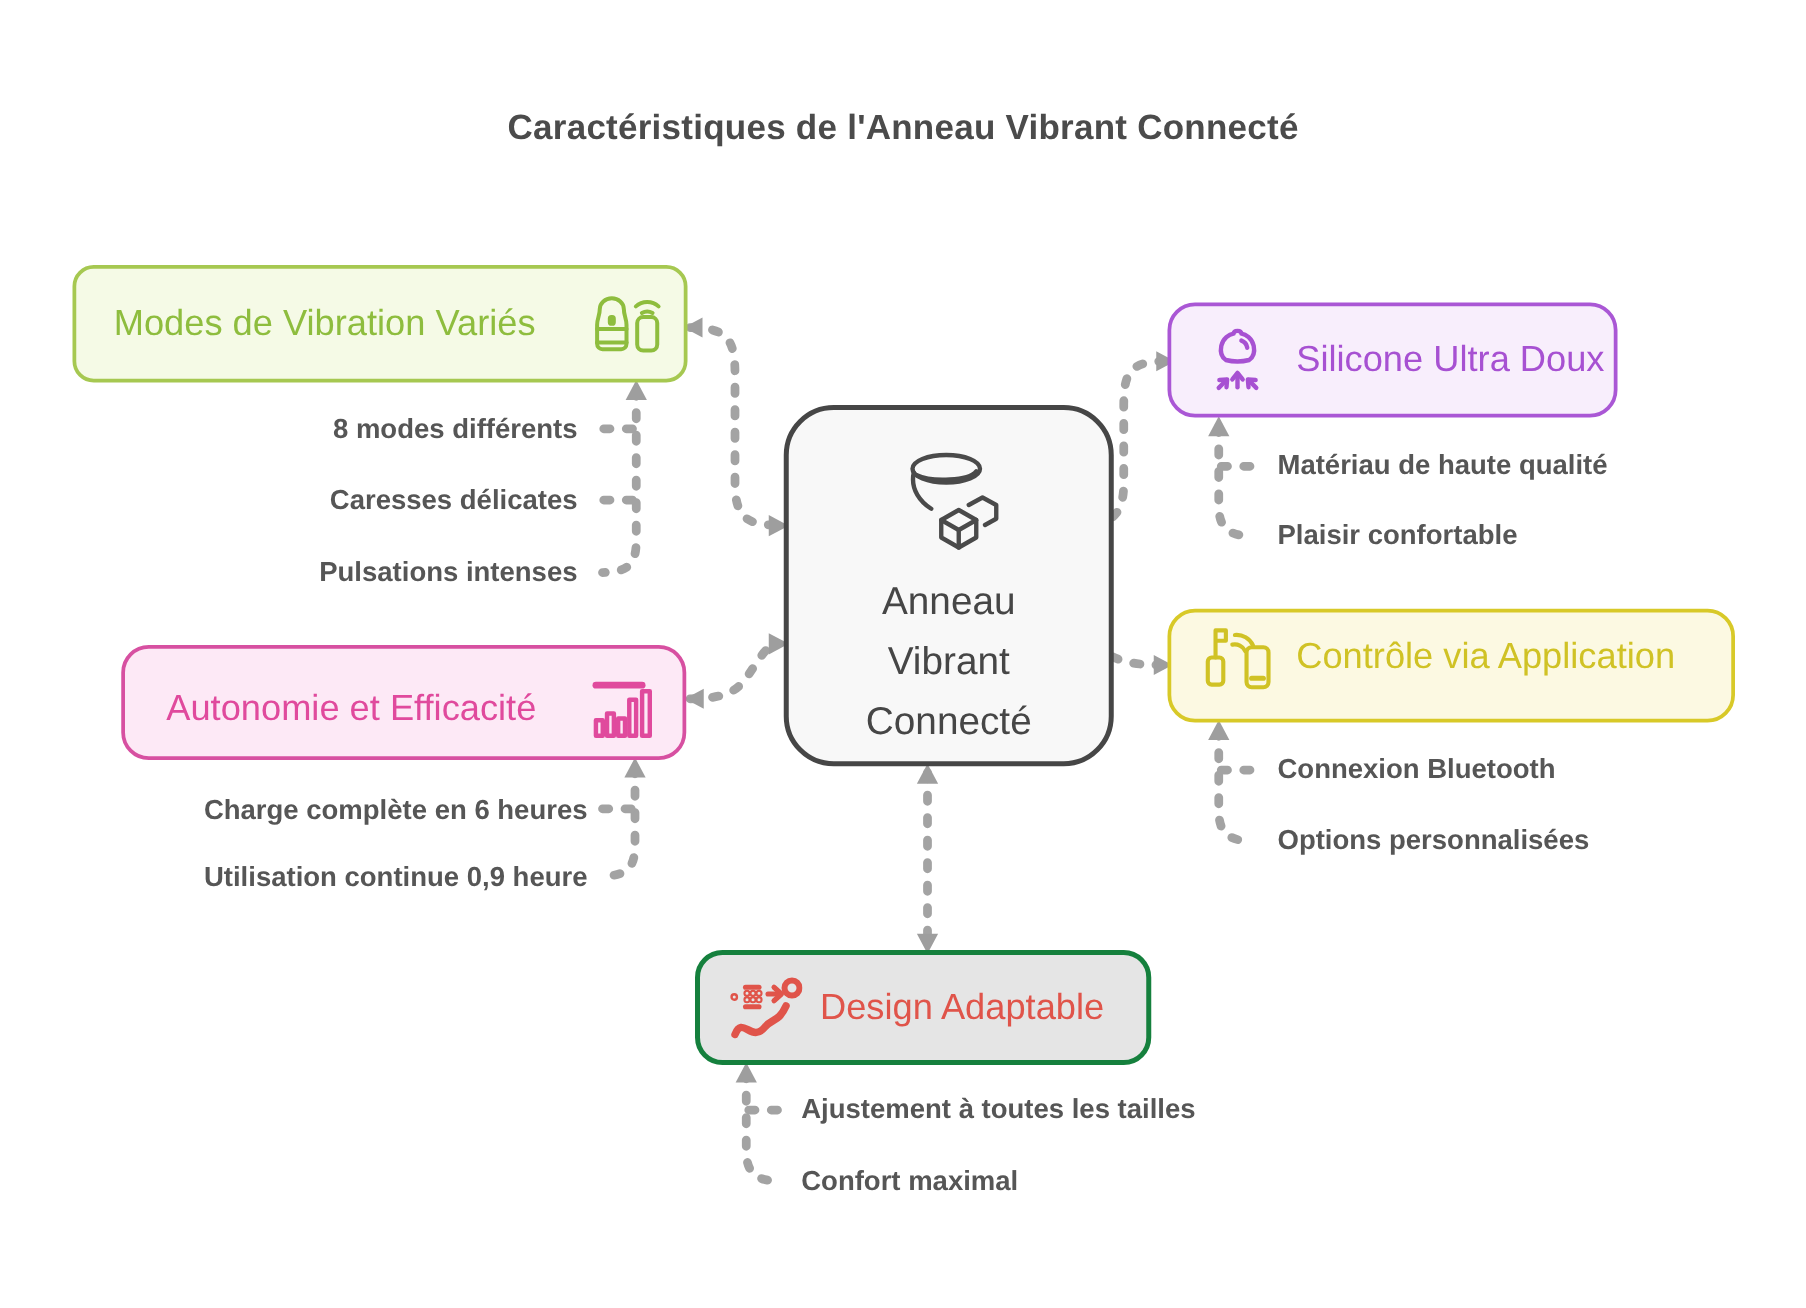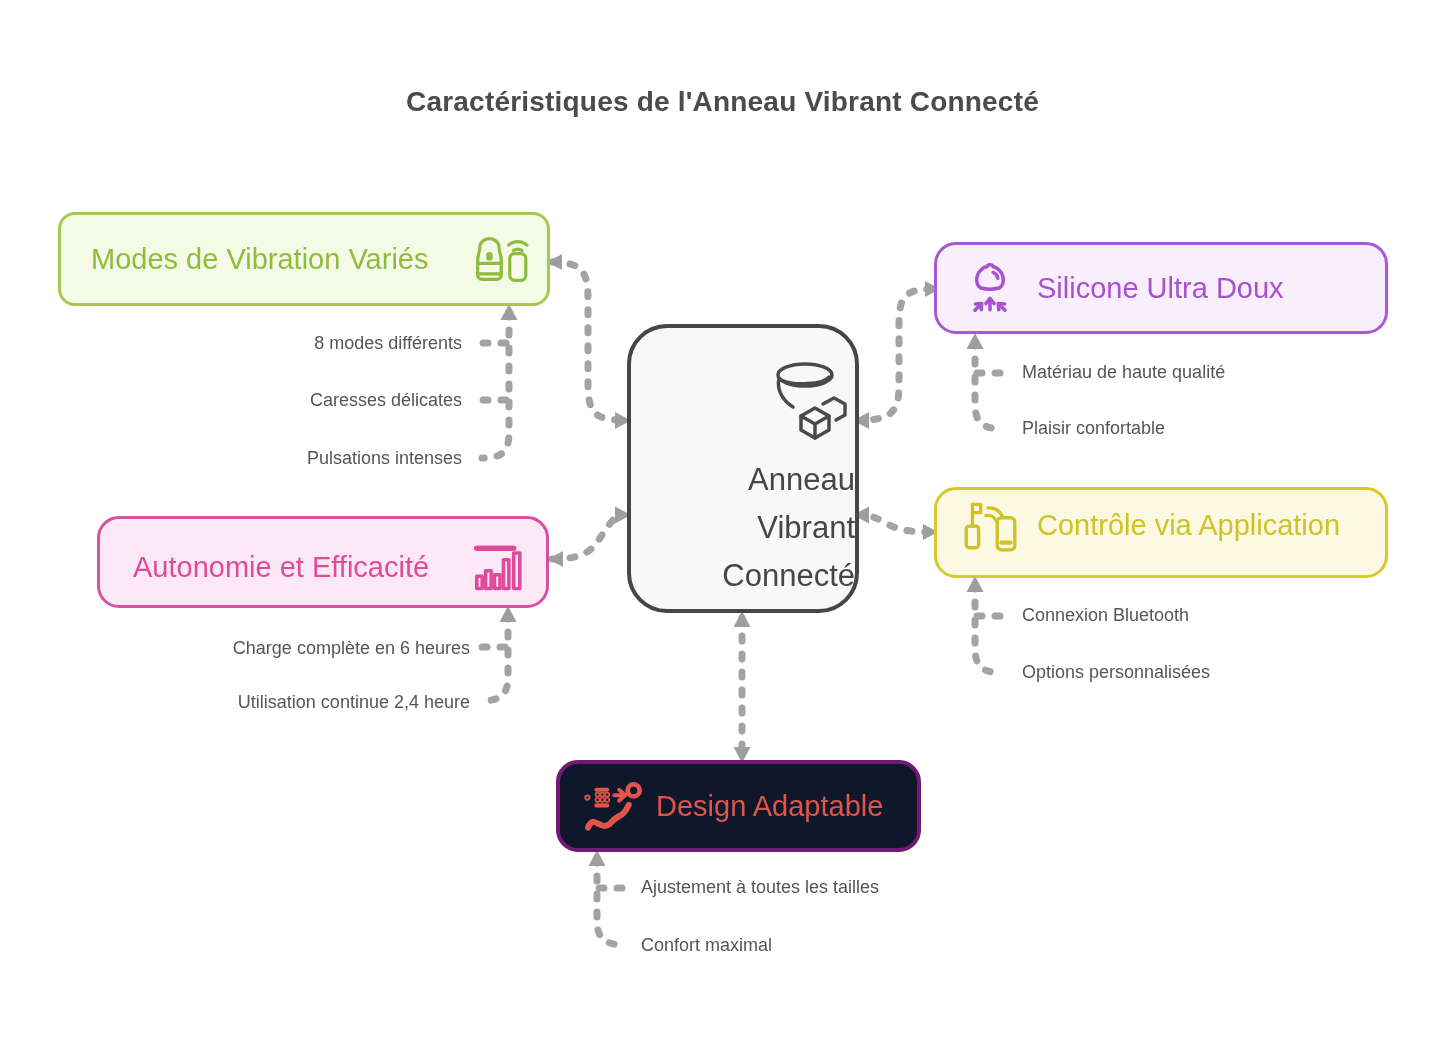--- a/index.html
+++ b/index.html
@@ -20,42 +20,42 @@
   .bicon{display:flex;align-items:center;justify-content:center;}
   
   .b-green{left:58px;top:212px;width:492px;height:94px;border-color:#a6c851;background:#f5fae6;padding:0 18px 0 30px;border-radius:17px;}
   .b-green .blabel{color:#8ebd3e;}
   .b-green .bicon{margin-left:auto;color:#8ebd3e;}
   
   .b-pink{left:97px;top:516px;width:452px;height:92px;border-color:#d750a1;background:#fde9f6;padding:11px 18px 0 33px;}
   .b-pink .blabel{color:#e04a9d;}
   .b-pink .bicon{margin-left:auto;color:#e04a9d;}
   
-  .b-purple{left:934px;top:242px;width:454px;height:92px;border-color:#aa57d5;background:#f8eefc;padding:0 18px 0 24px;}
+  .b-purple{left:934px;top:242px;width:360px;height:92px;border-color:#aa57d5;background:#f8eefc;padding:0 18px 0 24px;}
   .b-purple .blabel{color:#a751d2;margin-left:18px;}
   .b-purple .bicon{color:#a751d2;}
   
   .b-yellow{left:934px;top:487px;width:454px;height:91px;border-color:#d8c928;background:#fcf9e2;padding:0 18px 15px 22px;}
   .b-yellow .blabel{color:#d0c225;margin-left:16px;}
   .b-yellow .bicon{color:#d0c225;}
   
-  .b-red{left:556px;top:760px;width:365px;height:92px;border:4px solid #701a75;background:#0f172a;padding:0 18px 0 22px;}
+  .b-red{left:556px;top:760px;width:365px;height:92px;border:4px solid #15803d;background:#e5e5e5;padding:0 18px 0 22px;}
   .b-red .blabel{color:#e0544a;margin-left:14px;}
   .b-red .bicon{color:#e0544a;}
   
   .center-node{
-    position:absolute;left:627px;top:324px;width:232px;height:289px;box-sizing:border-box;
+    position:absolute;left:627px;top:324px;width:264px;height:289px;box-sizing:border-box;
     border:4.5px solid #464646;border-radius:40px;background:#f8f8f8;
-    display:flex;flex-direction:column;align-items:flex-end;padding-top:26px;
+    display:flex;flex-direction:column;align-items:center;padding-top:26px;
   }
   .center-node .cicon{color:#4a4a4a;margin-bottom:6px;}
   .cline{font-size:31px;line-height:48px;color:#464646;text-align:center;}
   
   .sub{
-    position:absolute;font-size:18px;font-weight:400;color:#565656;line-height:34px;white-space:nowrap;
+    position:absolute;font-size:22px;font-weight:700;color:#565656;line-height:34px;white-space:nowrap;
   }
 </style>
 </head>
 <body>
 
 <div class="stage">
 
   <svg class="wires" viewBox="0 0 1445 1046">
     <g fill="none" stroke="#a3a3a3" stroke-width="7" stroke-linecap="round" stroke-dasharray="5 13">
       <path d="M552,262 C584,262 588,274 588,300 L588,386 C588,412 596,420 620,420"></path>
@@ -191,21 +191,21 @@
       </svg>
     </span>
     <span class="blabel">Design Adaptable</span>
   </div>
 
   <div class="sub" style="right:983px;top:326px">8 modes différents</div>
   <div class="sub" style="right:983px;top:383px">Caresses délicates</div>
   <div class="sub" style="right:983px;top:441px">Pulsations intenses</div>
 
   <div class="sub" style="right:975px;top:631px">Charge complète en 6 heures</div>
-  <div class="sub" style="right:975px;top:685px">Utilisation continue 2,4 heure</div>
+  <div class="sub" style="right:975px;top:685px">Utilisation continue 0,9 heure</div>
 
   <div class="sub" style="left:1022px;top:355px">Matériau de haute qualité</div>
   <div class="sub" style="left:1022px;top:411px">Plaisir confortable</div>
 
   <div class="sub" style="left:1022px;top:598px">Connexion Bluetooth</div>
   <div class="sub" style="left:1022px;top:655px">Options personnalisées</div>
 
   <div class="sub" style="left:641px;top:870px">Ajustement à toutes les tailles</div>
   <div class="sub" style="left:641px;top:928px">Confort maximal</div>
 

